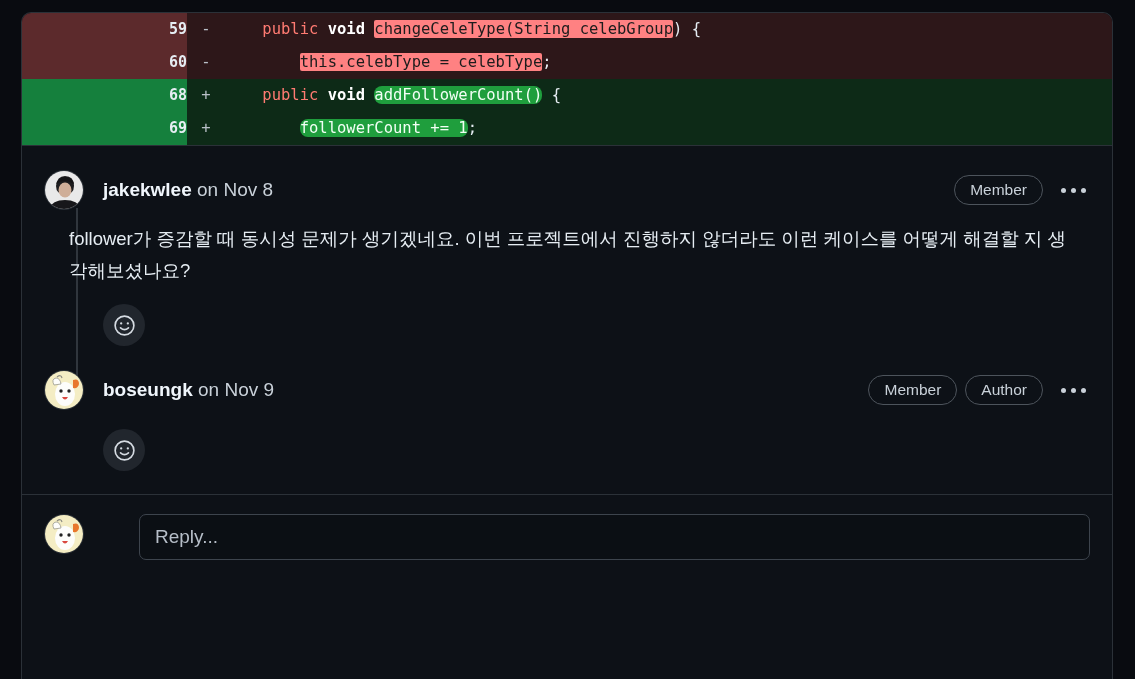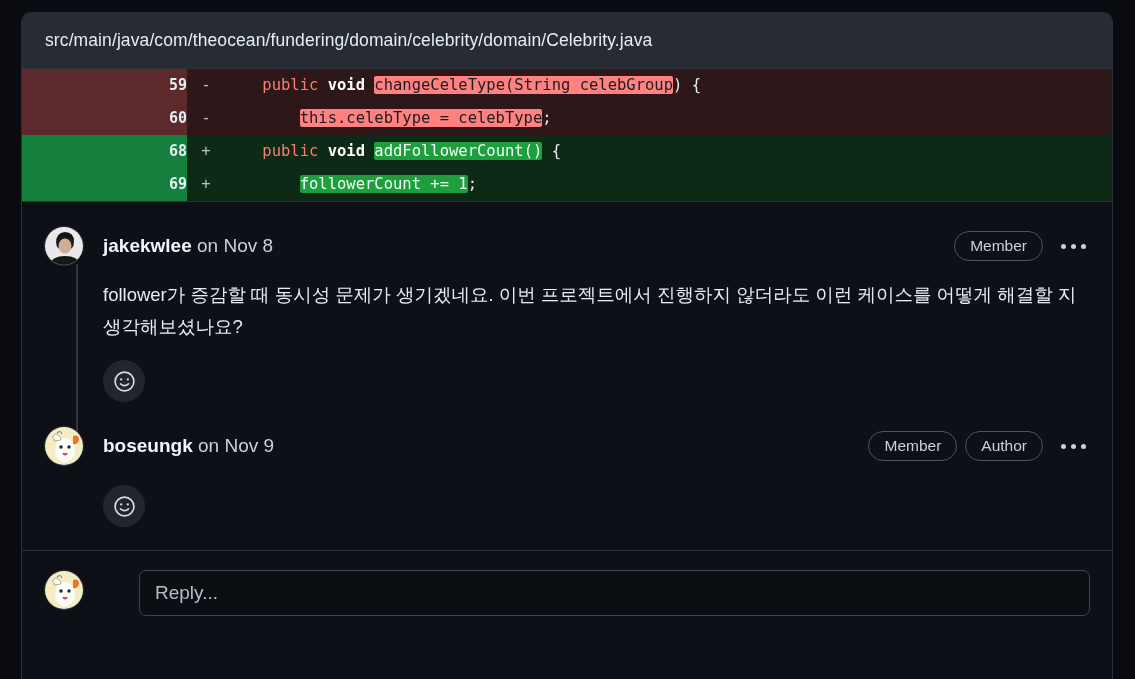--- a/index.html
+++ b/index.html
@@ -71,21 +71,21 @@
   .code { padding-left: 4px; color: #e6edf3; }
 
   tr.del .ln   { background: #5c2a2c; }
   tr.del .sign,
   tr.del .code { background: #2d1719; }
   tr.add .ln   { background: #15803d; }
   tr.add .sign,
   tr.add .code { background: #0d2a17; }
 
   .hl-del { background: #ff8182; color: #1c1c1c; border-radius: 2px; }
-  .hl-add { background: #1f9e3d; color: #f2fff5; border-radius: 2px; }
+  .hl-add { background: #1f9e3d; color: #f2fff5; border-radius: 8px; }
 
   .kw  { color: #ff7b72; }
   .kw2 { color: #ffffff; font-weight: bold; }
   .pn  { color: #e6edf3; }
 
   .diff-bottom-rule { height: 1px; background: #2b3138; }
 
   
   .comments { position: relative; padding: 0 0 0 0; }
 
@@ -127,21 +127,21 @@
   }
 
   .kebab {
     width: 34px; height: 26px;
     display: flex; align-items: center; justify-content: center; gap: 5px;
     margin-left: 5px;
   }
   .kebab i { width: 5px; height: 5px; border-radius: 50%; background: #c9d1d9; display: block; }
 
   .c-body {
-    margin-left: 59px;
+    margin-left: 25px;
     margin-top: 11px;
     font-size: 18.5px;
     line-height: 32px;
     color: #e6edf3;
     max-width: 1000px;
   }
 
   .react-row { margin-left: 59px; margin-top: 17px; }
   .react-btn {
     width: 42px; height: 42px;
@@ -166,23 +166,20 @@
     padding-left: 15px;
     font-size: 19px;
     color: #b6bec8;
   }
 </style>
 </head>
 <body>
 
 <div class="thread-card">
 
-  <div class="file-header">
-    <span class="file-path">src/main/java/com/theocean/fundering/domain/celebrity/domain/Celebrity.java</span>
-  </div>
 
   <table class="diff">
     <tbody id="diff-body">
         <tr class="del">
           <td class="ln">59</td>
           <td class="sign">-</td>
           <td class="code">    <span class="kw">public</span> <span class="kw2">void</span> <span class="hl-del">changeCeleType(String celebGroup</span><span class="pn">) {</span></td>
         </tr>
         <tr class="del">
           <td class="ln">60</td>

